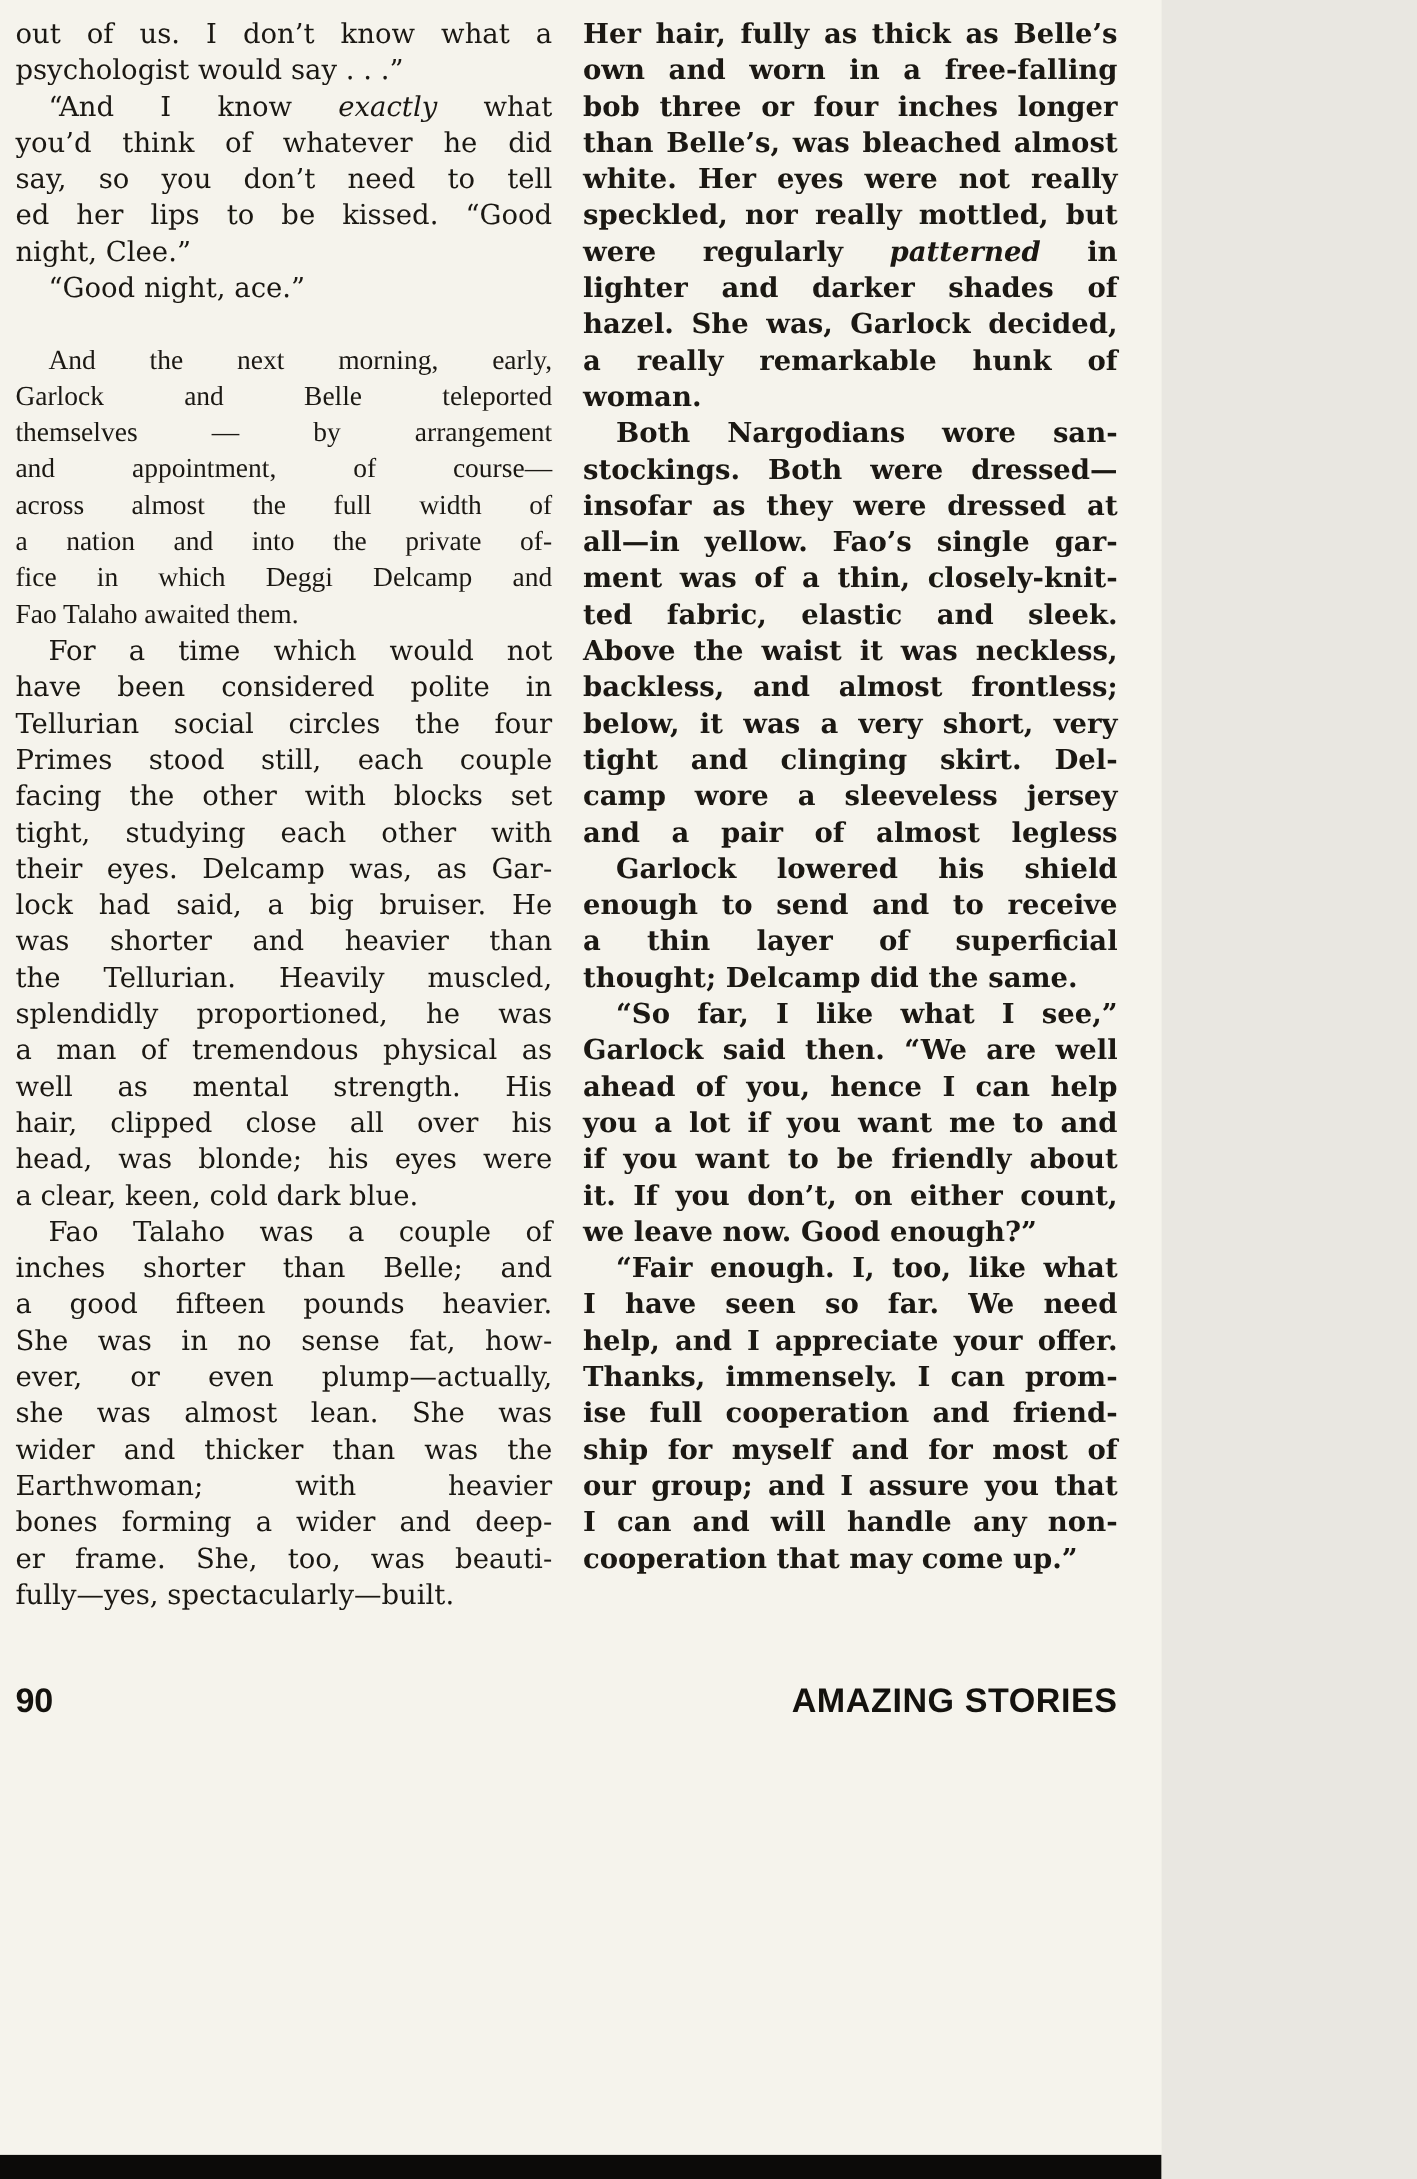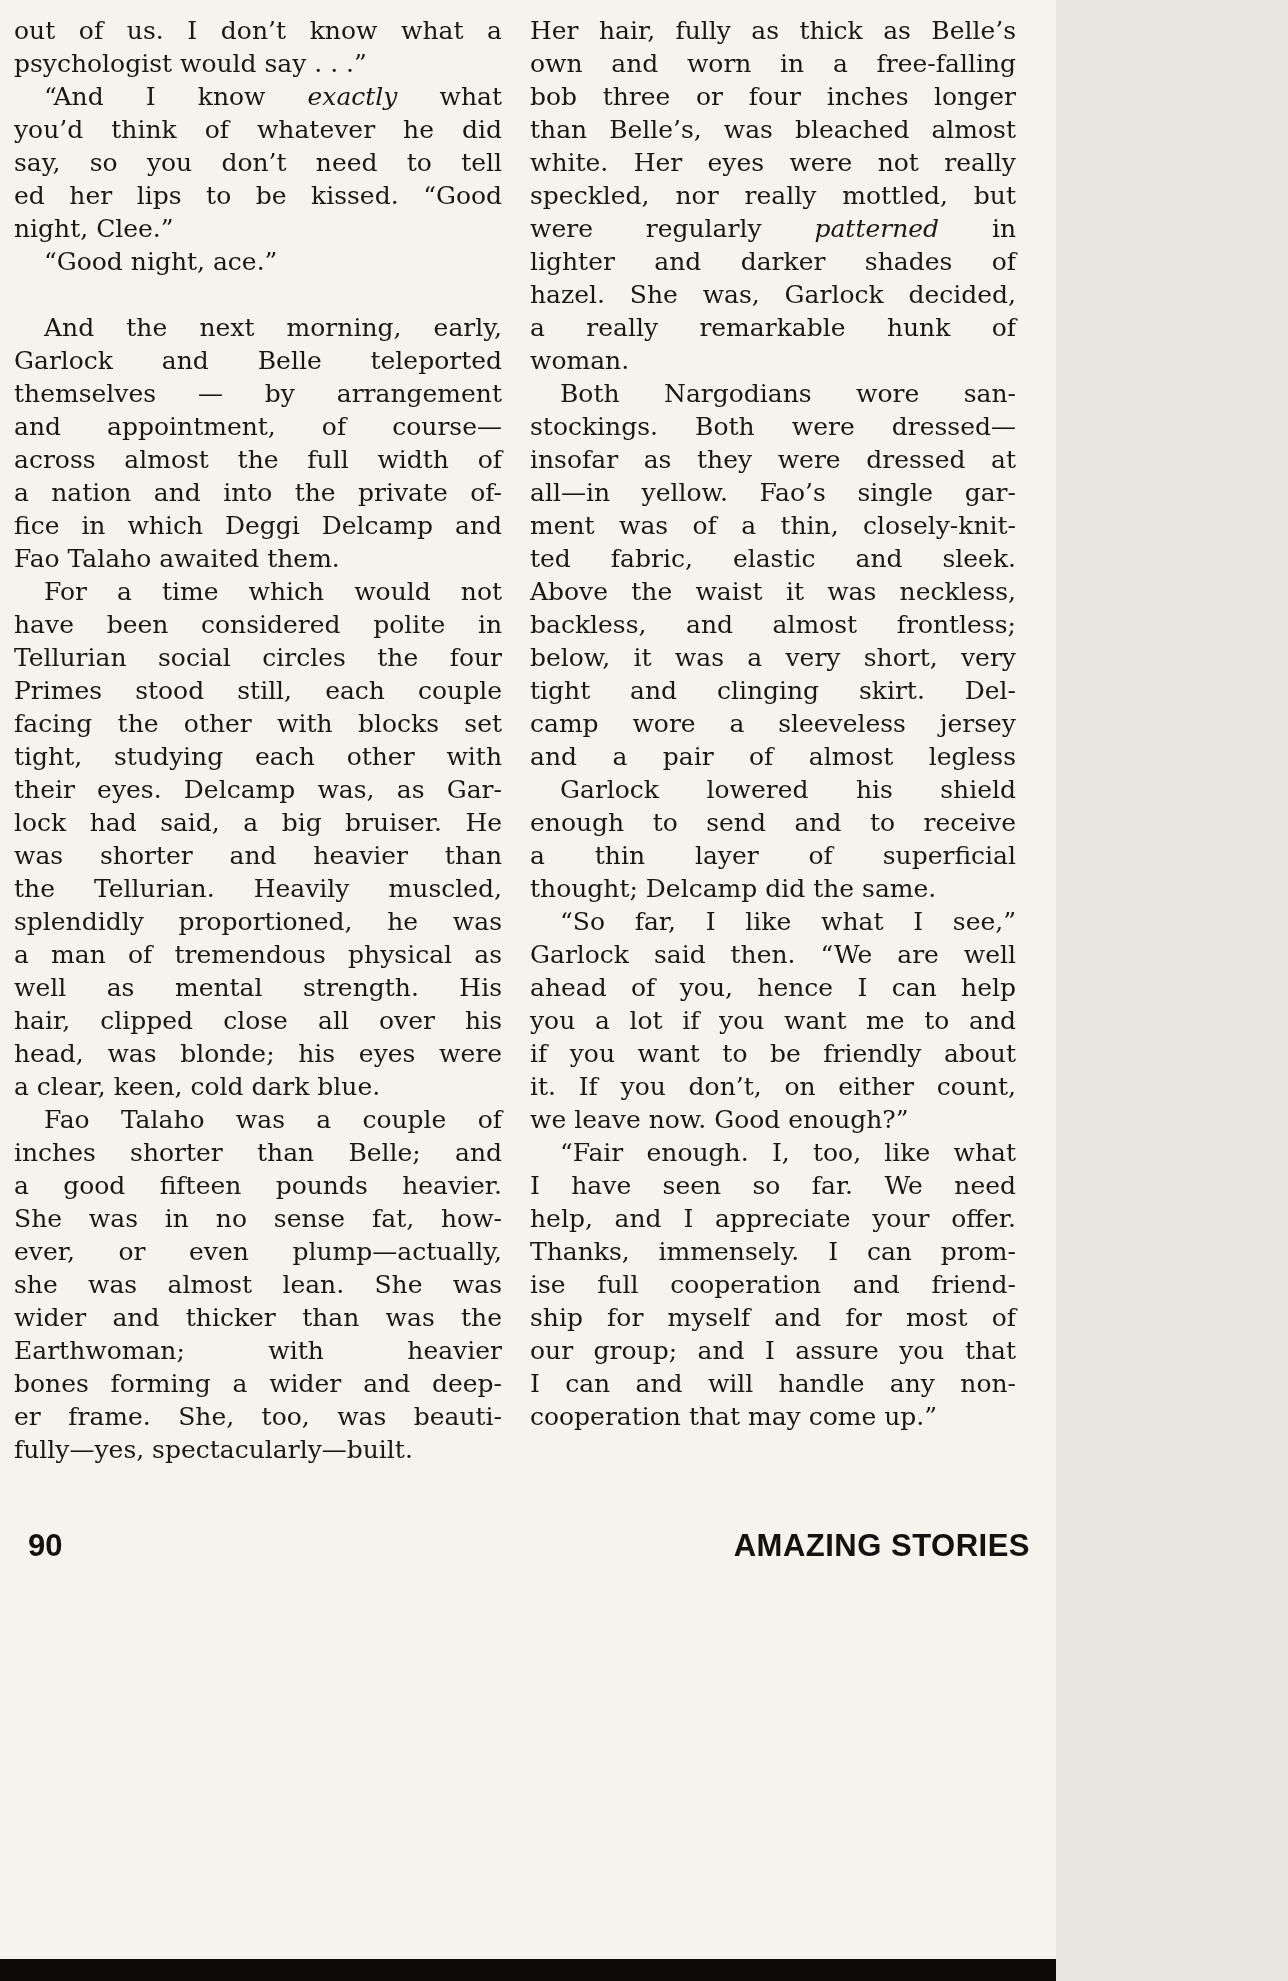--- a/index.html
+++ b/index.html
@@ -17,41 +17,41 @@
     overflow: hidden;
   }
   .columns {
     position: absolute;
     top: 14px;
     left: 14px;
     display: flex;
   }
   .column { }
   .col-left  { width: 488px; margin-right: 28px; }
-  .col-right { width: 486px; }
+  .col-right { width: 486px; font-weight: bold; }
   .para { }
-  .para.space-before { margin-top: 33px; }
+  .para.space-before { margin-top: 33px; font-family: Liberation Serif, serif; }
   .line {
     font-size: 25px;
     line-height: 33px;
     text-align: justify;
     text-align-last: justify;
     -moz-text-align-last: justify;
     white-space: normal;
   }
   .line.last {
     text-align-last: left;
     -moz-text-align-last: left;
   }
   .line.indent { text-indent: 30px; }
   .line i { font-style: italic; }
   .footer {
     position: absolute;
     top: 1528px;
-    left: 28px;
+    left: 14px;
     width: 1002px;
     display: flex;
     justify-content: space-between;
     align-items: baseline;
     font-family: "Liberation Sans", sans-serif;
     font-weight: bold;
     font-size: 31px;
     color: #14120e;
   }
   .footer .mag-title { letter-spacing: 0.5px; margin-left: 28px; }

